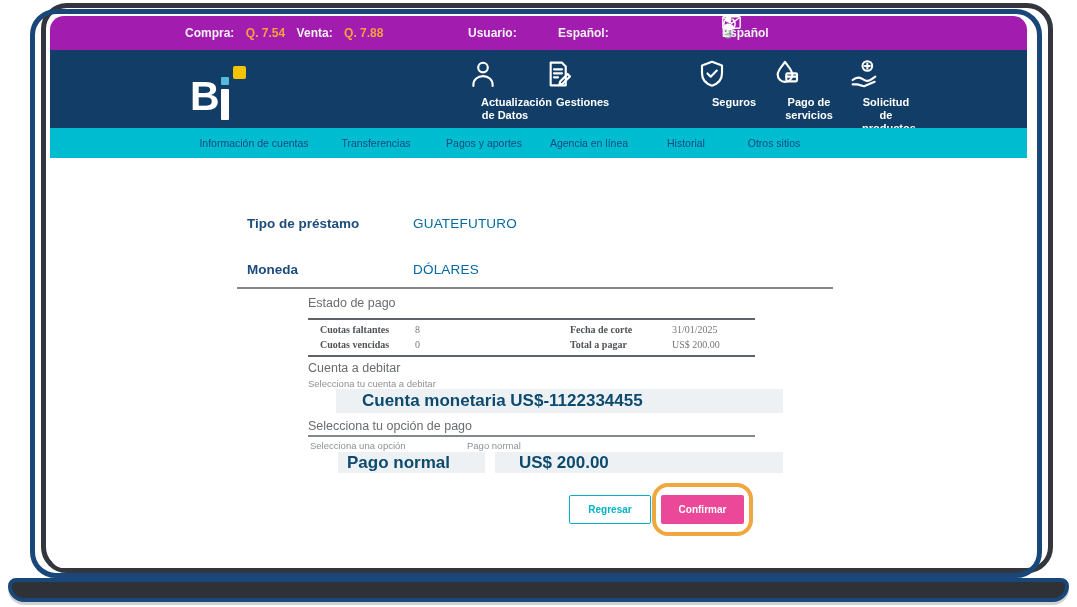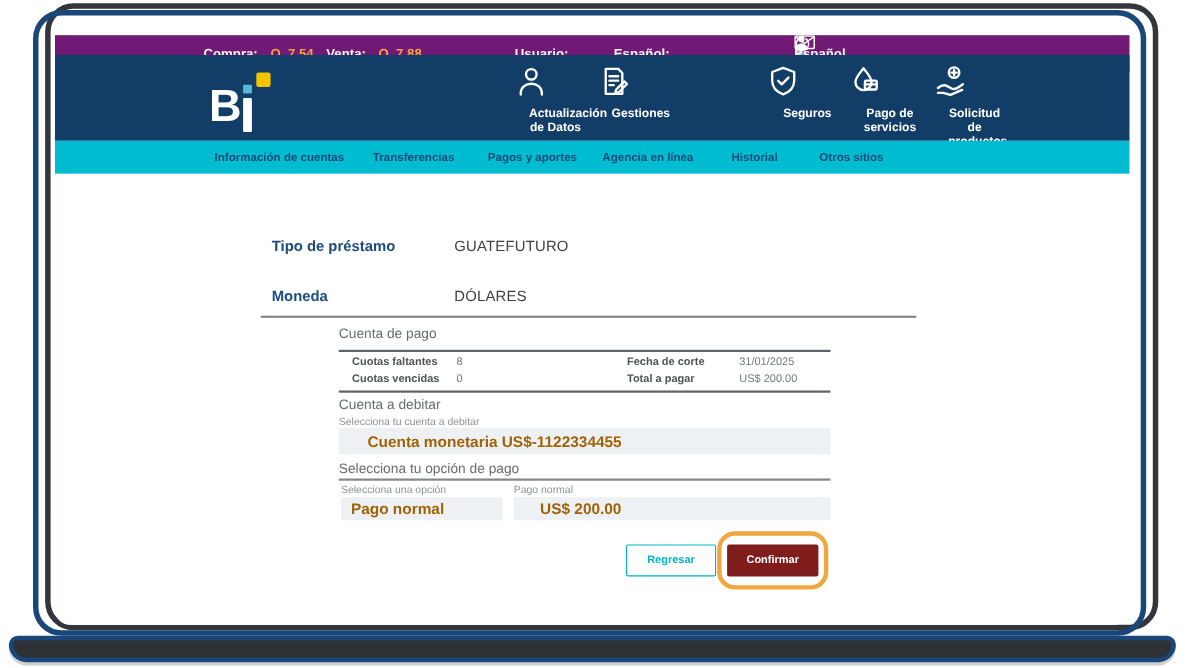--- a/index.html
+++ b/index.html
@@ -14,21 +14,21 @@
            border: 5px solid #1a4779; border-radius: 26px; background: transparent; }
   .base { position: absolute; left: 8px; top: 578px; width: 1061px; height: 24px;
           background: #2e3136; border: 4px solid #1a4779; border-radius: 8px 8px 16px 16px;
           box-shadow: 0 3px 0 rgba(0,0,0,0.18); z-index: 6; }
 
   
   .window { position: absolute; left: 50px; top: 16px; width: 977px; height: 552px;
             background: #fff; border-radius: 14px; overflow: hidden; z-index: 5; }
 
   
-  .topbar { position: absolute; left: 0; top: 16px; width: 100%; height: 34px; background: #701a75; }
+  .topbar { position: absolute; left: 0; top: 0; width: 100%; height: 34px; background: #a21caf; }
   .topbar span { position: absolute; top: 0; line-height: 34px; font-size: 12px; font-weight: 700; color: #f2f2f2; }
   .rates { position: absolute; left: 135px; top: 0; height: 34px; }
   .rates span { position: static; display: inline-block; margin-right: 7px; }
   .rate-val { color: #f2a33c !important; }
   .lbl-usuario { left: 418px; }
   .lbl-codigo { left: 508px; }
   .top-icons { position: absolute; left: 672px; top: 0; height: 34px; display: flex; align-items: center; gap: 14px; text-decoration: underline; }
   .lang { display: flex; align-items: center; gap: 6px; color: #d9d9d9; font-size: 13px; cursor: pointer; }
   .tico { display: flex; align-items: center; cursor: pointer; }
   .help-q { color: #fff; font-size: 14px; font-weight: 700; cursor: pointer; }
@@ -39,47 +39,47 @@
   .logo-B { position: absolute; left: 0; top: 0; color: #fff; font-size: 41px; font-weight: 700; line-height: 48px; letter-spacing: -1px; }
   .logo-stem { position: absolute; left: 31px; top: 17px; width: 8px; height: 31px; background: #fff; border-radius: 1px; }
   .logo-dot { position: absolute; left: 31px; top: 5px; width: 8px; height: 8px; background: #57b8dc; border-radius: 1px; }
   .logo-sq { position: absolute; left: 43px; top: -6px; width: 13px; height: 13px; background: #f5c400; border-radius: 2px; }
   .hnav { position: absolute; top: 8px; width: 92px; transform: translateX(-50%); text-align: center; color: #fff; cursor: pointer; }
   .hnav .hicon { display: inline-block; height: 34px; }
   .hnav .hlabel { display: block; font-size: 11px; font-weight: 700; line-height: 1.2; margin-top: 2px; margin-left: 44px; }
 
   
   .subnav { position: absolute; left: 0; top: 112px; width: 100%; height: 30px; background: #00bcd0; }
-  .sn { position: absolute; top: 0; transform: translateX(-50%); line-height: 30px; font-size: 10.5px; font-weight: 700;
+  .sn { position: absolute; top: 0; transform: translateX(-50%); line-height: 30px; font-size: 10.5px; font-weight: 400;
         color: #134a7c; text-decoration: none; white-space: nowrap; cursor: pointer; }
 
   
   .main { position: absolute; left: 0; top: 142px; width: 100%; height: 410px; background: #fff; }
 
   .irow { position: absolute; left: 197px; width: 600px; height: 23px; }
   .ilabel { position: absolute; left: 0; font-size: 13.5px; font-weight: 700; color: #1c4b7e; }
-  .ivalue { position: absolute; left: 166px; font-size: 13.5px; color: #404040; letter-spacing: 0.2px; }
+  .ivalue { position: absolute; left: 166px; font-size: 13.5px; color: #0369a1; letter-spacing: 0.2px; }
 
   .rule { position: absolute; background: #84888c; }
   .sec-title { position: absolute; font-size: 12.5px; color: #686c6f; }
   .hint { position: absolute; font-size: 9.5px; color: #8d9194; }
 
   .dtable { position: absolute; left: 258px; top: 160px; width: 447px; height: 39px; }
   .dline { position: absolute; left: 0; width: 100%; height: 2px; background: #5f6367; }
-  .trow { position: absolute; left: 0; width: 100%; height: 14px; }
+  .trow { position: absolute; left: 0; width: 100%; height: 14px; font-family: Liberation Serif, serif; }
   .tl { position: absolute; font-size: 10px; font-weight: 700; color: #4f5356; }
   .tv { position: absolute; font-size: 10px; color: #73787b; }
 
-  .field { position: absolute; background: #eef1f3; color: #a16207; font-weight: 700; font-size: 14px; cursor: pointer; }
+  .field { position: absolute; background: #eef1f3; color: #0c4a6e; font-weight: 700; font-size: 17px; cursor: pointer; margin-left: 28px; }
   .field span { display: block; }
 
   .btn { position: absolute; height: 29px; font-family: "Liberation Sans", sans-serif; font-size: 10px; font-weight: 700;
          border-radius: 2px; cursor: pointer; }
   .btn-back { left: 519px; top: 337px; width: 82px; background: #ffffff; border: 1px solid #00b4c6; color: #00b4c6; }
-  .btn-confirm { left: 611px; top: 337px; width: 83px; background: #7f1d1d; border: none; color: #ffffff; }
+  .btn-confirm { left: 611px; top: 337px; width: 83px; background: #ec4899; border: none; color: #ffffff; }
   .highlight { position: absolute; left: 602px; top: 325px; width: 101px; height: 53px;
                border: 4px solid #efa73e; border-radius: 16px; pointer-events: none; }
 </style>
 </head>
 <body>
 
 <div id="stage">
   <div class="frame-shadow"></div>
   <div class="frame"></div>
   <div class="base"></div>
@@ -206,21 +206,21 @@
         <span class="ilabel">Tipo de préstamo</span>
         <span class="ivalue">GUATEFUTURO</span>
       </div>
       <div class="irow" style="top:104px">
         <span class="ilabel">Moneda</span>
         <span class="ivalue">DÓLARES</span>
       </div>
 
       <div class="rule" style="left:187px; top:129px; width:596px; height:2px"></div>
 
-      <div class="sec-title" style="left:258px; top:138px">Cuenta de pago</div>
+      <div class="sec-title" style="left:258px; top:138px">Estado de pago</div>
 
       <div class="dtable">
         <div class="dline" style="top:0"></div>
         <div class="trow" style="top:6px">
           <span class="tl" style="left:12px">Cuotas faltantes</span>
           <span class="tv" style="left:107px">8</span>
           <span class="tl" style="left:262px">Fecha de corte</span>
           <span class="tv" style="left:364px">31/01/2025</span>
         </div>
         <div class="trow" style="top:21px">

